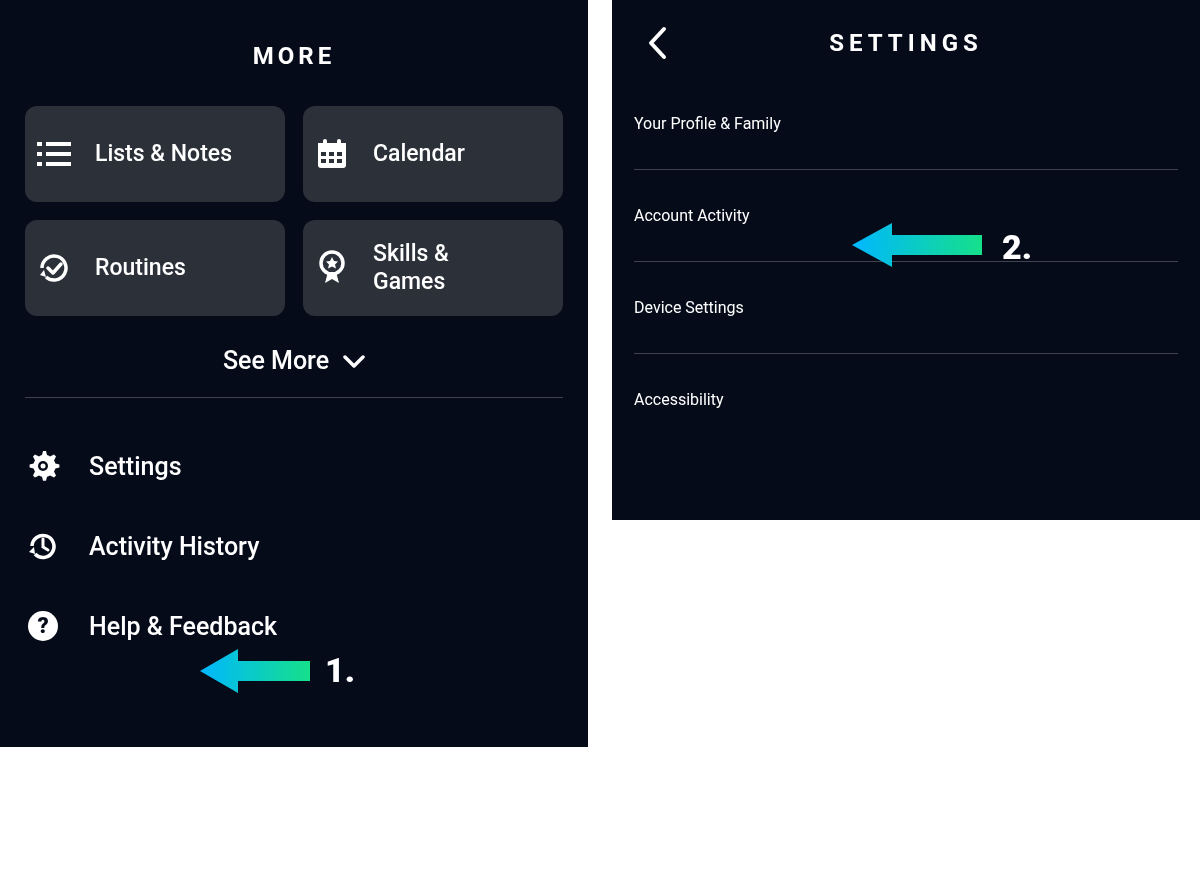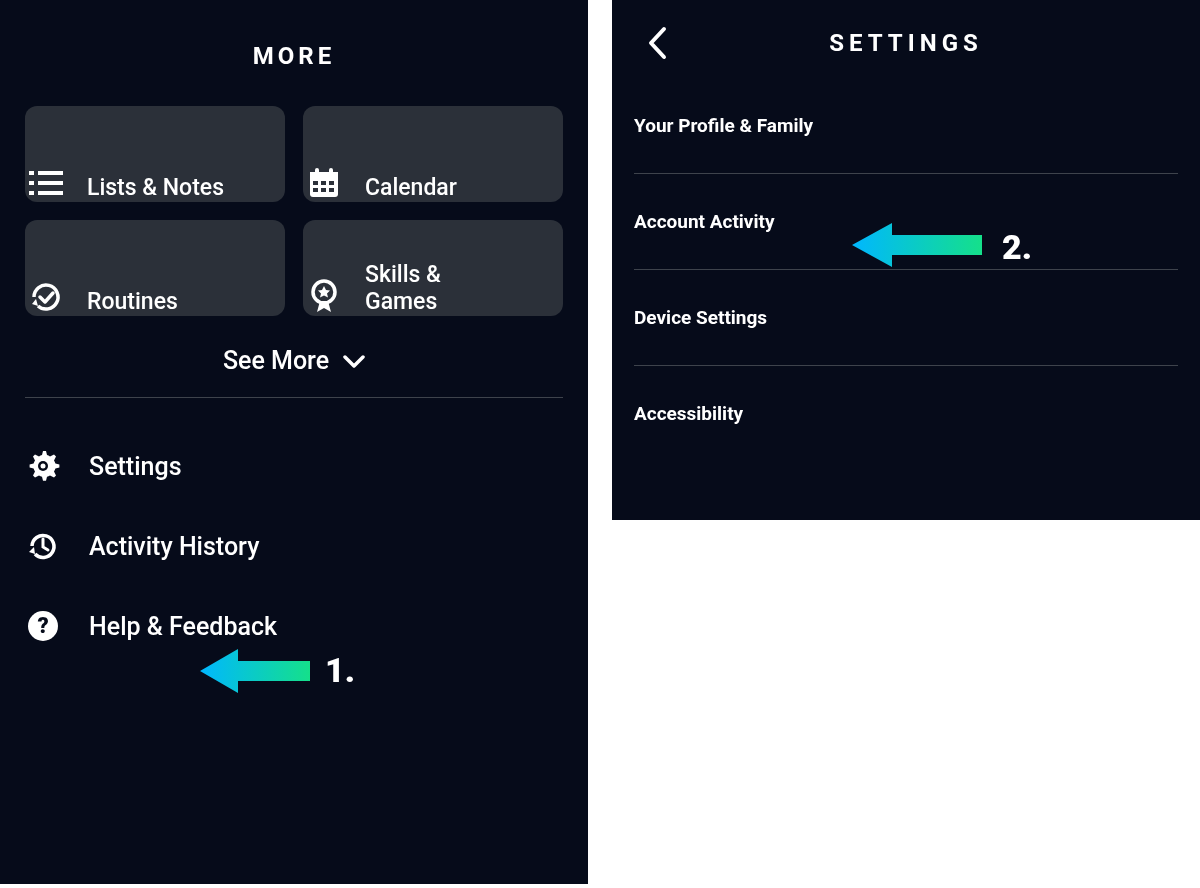--- a/index.html
+++ b/index.html
@@ -13,21 +13,21 @@
   }
   .panel {
     position: absolute;
     top: 0;
     background: #060b1a;
     color: #ffffff;
   }
   .panel-left {
     left: 0;
     width: 588px;
-    height: 884px;
+    height: 747px;
     padding: 0 25px;
   }
   .panel-right {
     left: 612px;
     width: 588px;
     height: 520px;
     padding: 0 22px;
   }
 
   
@@ -55,22 +55,22 @@
     display: grid;
     grid-template-columns: 1fr 1fr;
     gap: 18px;
     margin-bottom: 30px;
   }
   .tile {
     background: #2b3039;
     border-radius: 12px;
     height: 96px;
     display: flex;
-    align-items: flex-end;
-    padding: 0 2px;
+    align-items: center;
+    padding: 0 10px;
     cursor: pointer;
     gap: 22px;
   }
   .tile-icon {
     width: 38px;
     height: 38px;
     display: flex;
     align-items: center;
     justify-content: center;
     flex-shrink: 0;
@@ -145,22 +145,22 @@
     letter-spacing: 5px;
   }
   .r-list-item {
     padding: 36px 0;
     border-bottom: 1px solid #3e434c;
     cursor: pointer;
     position: relative;
   }
   .r-list-item.last { border-bottom: none; }
   .r-label {
-    font-size: 19px;
-    font-weight: 700;
+    font-size: 16px;
+    font-weight: 400;
     margin-top: 11px;
   }
 
   
   .arrow {
     position: absolute;
     height: 44px;
     display: flex;
     align-items: center;
     pointer-events: none;

